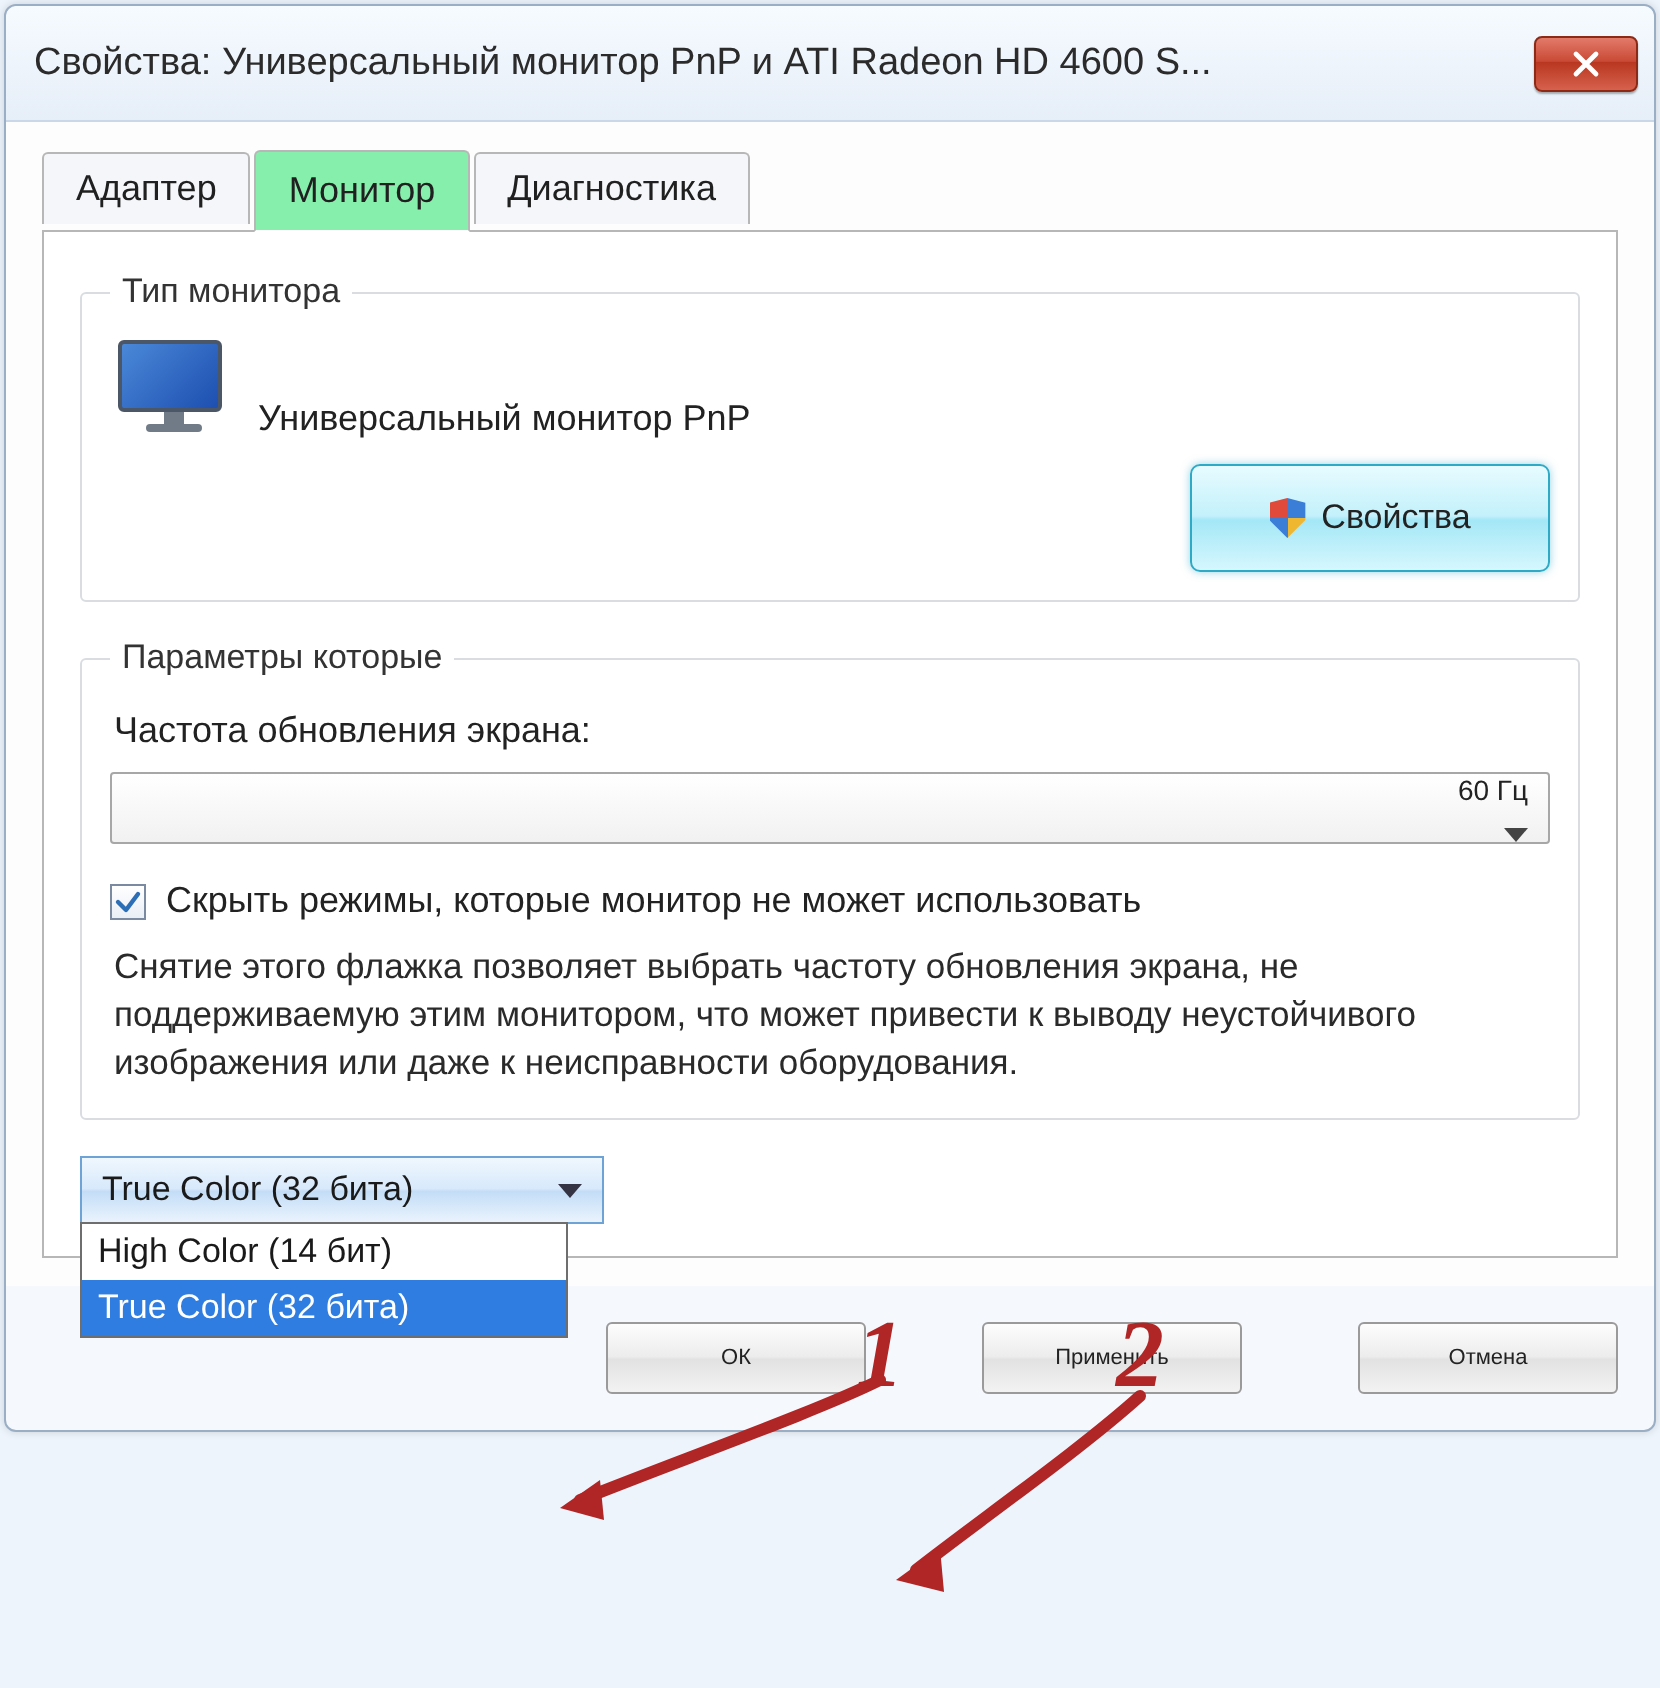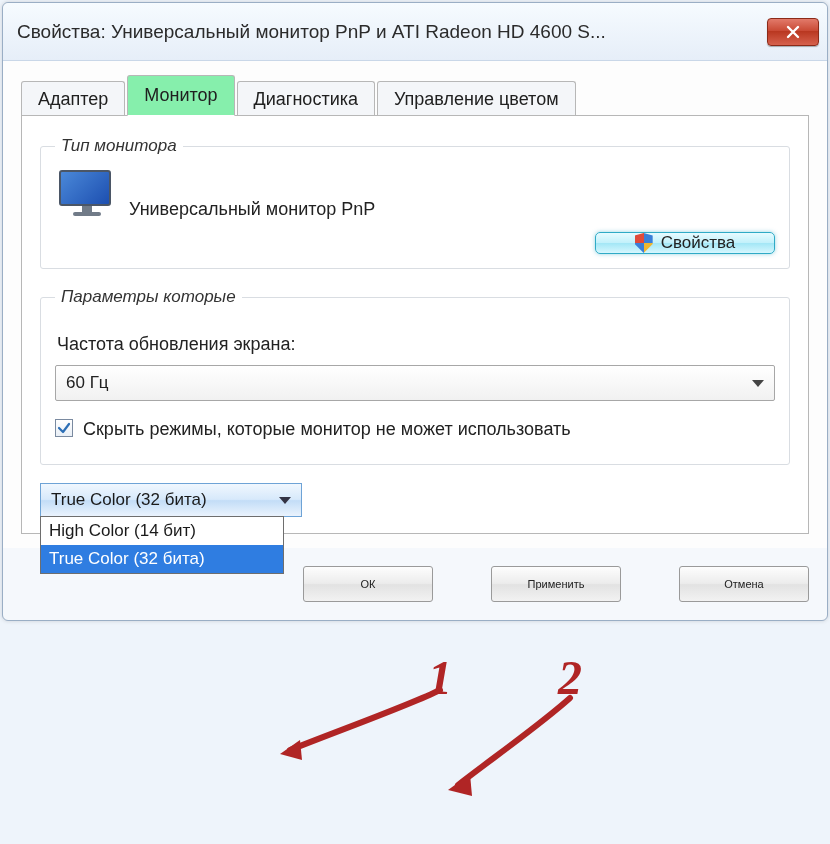--- a/index.html
+++ b/index.html
@@ -49,21 +49,21 @@
     justify-content: center;
     box-shadow: 0 1px 1px rgba(0,0,0,.3);
   }
   .close-btn svg { width: 16px; height: 16px; }
   .client {
     padding: 14px 18px 14px 18px;
     background: #fdfdfd;
   }
   .tabs {
     display: flex;
-    align-items: flex-end;
+    align-items: flex-start;
     position: relative;
     margin-bottom: -1px;
     gap: 0;
   }
   .tab {
     padding: 7px 16px;
     font-size: 18px;
     color: #202020;
     border: 1px solid #b7b7b7;
     border-bottom: none;
@@ -92,21 +92,20 @@
   fieldset.group {
     border: 1px solid #d9dde2;
     border-radius: 3px;
     padding: 10px 14px 14px 14px;
     margin: 6px 0 18px 0;
   }
   fieldset.group legend {
     font-size: 17px;
     color: #333;
     padding: 0 6px;
-    font-style: italic;
   }
   .monitor-row {
     display: flex;
     align-items: flex-end;
     gap: 14px;
     margin: 4px 0 12px 4px;
   }
   .monitor-icon {
     width: 56px;
     height: 50px;
@@ -125,21 +124,21 @@
   .monitor-icon .base {
     width: 28px; height: 4px; background:#717b88; margin: 0 auto; border-radius: 2px;
   }
   .btn-row {
     display: flex;
     justify-content: flex-end;
     margin-top: 8px;
   }
   .aero-btn {
     min-width: 180px;
-    height: 22px;
+    height: 54px;
     border: 1px solid #2faac6;
     border-radius: 5px;
     background: linear-gradient(#e7fbff, #c3f1fb 48%, #a4e7f6 52%, #d6f7fe);
     color: #222;
     font-size: 17px;
     display: flex;
     align-items: center;
     justify-content: center;
     gap: 8px;
     cursor: default;
@@ -147,44 +146,46 @@
   }
   .shield-icon {
     width: 18px; height: 20px;
     background: conic-gradient(#3a7ed8 0 25%, #efb62f 0 50%, #3a7ed8 0 75%, #e04a3a 0 100%);
     clip-path: polygon(50% 0, 100% 12%, 100% 55%, 50% 100%, 0 55%, 0 12%);
     border-radius: 2px;
   }
   .field-label {
     font-size: 18px;
     color: #222;
-    margin: 17px 0 10px 2px;
+    margin: 6px 0 10px 2px;
   }
   .combo, .dropdown {
     width: 100%;
     height: 36px;
     border: 1px solid #a7a7a7;
     background: linear-gradient(#ffffff,#f1f1f1);
     display: flex;
-    align-items: center;
+    align-items: flex-end;
     justify-content: space-between;
     padding: 0 10px;
-    font-size: 17px;
+    font-size: 14px;
     color: #222;
     border-radius: 2px;
     cursor: default;
+    flex-direction: column;
   }
   .combo .arrow, .dropdown .arrow {
     width: 0; height: 0;
     border-left: 6px solid transparent;
     border-right: 6px solid transparent;
     border-top: 7px solid #444;
   }
   .check-row {
     display: flex;
+    align-items: center;
     gap: 10px;
     margin-top: 18px;
     margin-bottom: 10px;
   }
   .checkbox {
     width: 18px; height: 18px;
     border: 1px solid #7a8aa0;
     background: linear-gradient(#fff,#e9eff6);
     display:flex;align-items:center;justify-content:center;
   }
@@ -266,21 +267,20 @@
           <path d="M3 3 L13 13 M13 3 L3 13" stroke="#fff" stroke-width="2.4" stroke-linecap="round"></path>
         </svg>
     </div>
   </div>
 
   <div class="client">
     <div class="tabs">
       <div class="tab">Адаптер</div>
       <div class="tab active">Монитор</div>
       <div class="tab">Диагностика</div>
-      <div class="tab">Управление цветом</div>
     </div>
 
     <div class="tab-panel">
 
       <fieldset class="group">
         <legend>Тип монитора</legend>
         <div class="monitor-row">
           <div class="monitor-icon">
             <div class="screen"></div>
               <div class="stand"></div>
@@ -307,20 +307,21 @@
 
         <div class="check-row">
           <div class="checkbox">
             <svg viewBox="0 0 14 14">
                 <path d="M2 7 L6 11 L12 3" stroke="#2d6fb6" stroke-width="2.2" fill="none" stroke-linecap="round" stroke-linejoin="round"></path>
               </svg>
           </div>
           <div style="font-size:18px;color:#222;">Скрыть режимы, которые монитор не может использовать</div>
         </div>
 
+        <div class="desc">Снятие этого флажка позволяет выбрать частоту обновления экрана, не поддерживаемую этим монитором, что может привести к выводу неустойчивого изображения или даже к неисправности оборудования.</div>
       </fieldset>
 
       <div class="color-section">
         <div style="position:relative;">
           <div class="color-dd">
             <span>True Color (32 бита)</span>
             <span class="arrow"></span>
           </div>
           <div class="dd-list">
             <div class="dd-item">High Color (14 бит)</div>

